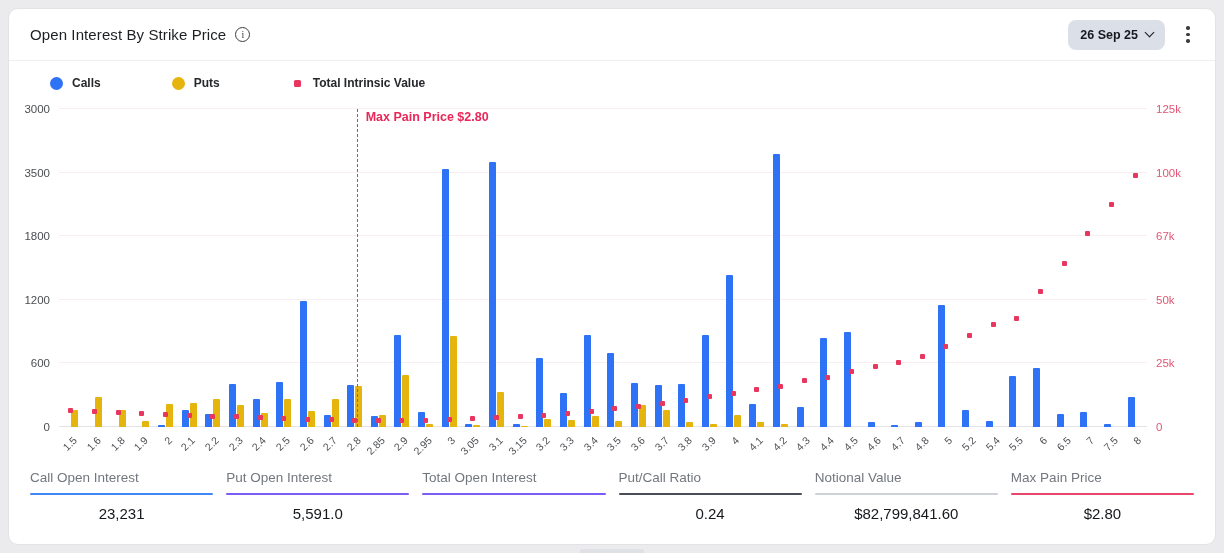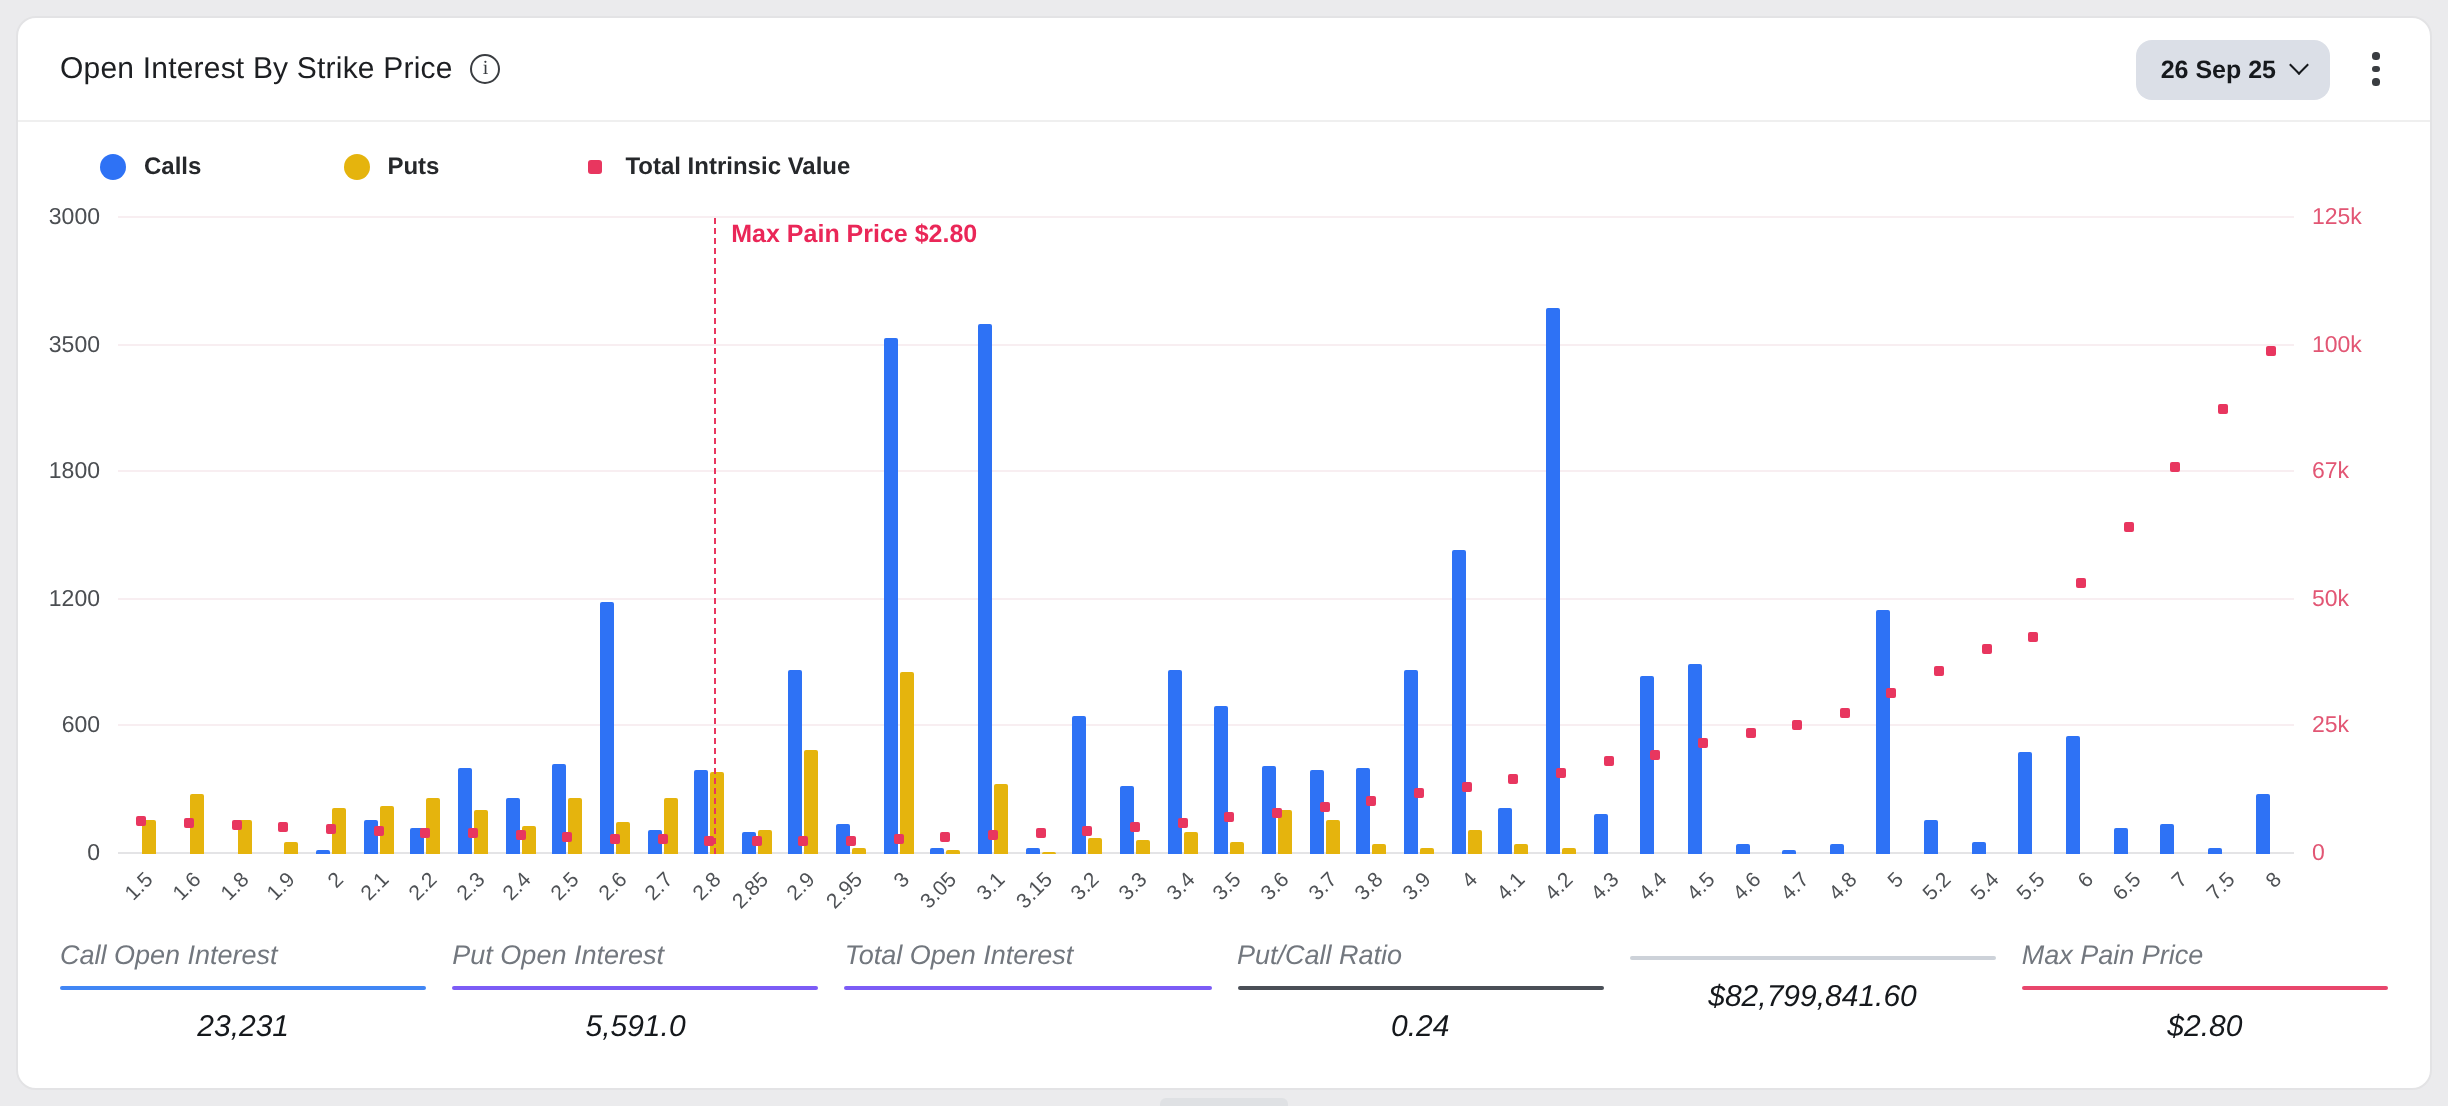--- a/index.html
+++ b/index.html
@@ -74,21 +74,21 @@
   .maxpain-line {
     position: absolute; top: 0; bottom: 0; width: 0;
     border-left: 1.5px dashed #e8365f; z-index: 4;
   }
   .maxpain-label {
     position: absolute; left: 8px; top: 1px;
     font-size: 12.5px; font-weight: bold; color: #ea2758; white-space: nowrap;
   }
   
   .stats { display: flex; gap: 13px; margin: 43px 21px 0; }
-  .stat { flex: 1; font-style: italic; }
+  .stat { flex: 1; }
   .stat .slabel { font-size: 13.5px; color: #72777e; }
   .stat .sline { height: 2px; margin-top: 8px; border-radius: 1px; }
   .stat .svalue { font-size: 15px; color: #15181c; margin-top: 10px; text-align: center; }
   .drag-handle {
     position: absolute; left: 50%; bottom: -3px; transform: translateX(-50%);
     width: 64px; height: 7px; background: #dfe1e4; border-radius: 3px;
   }
 </style>
 </head>
 <body>
@@ -329,20 +329,21 @@
     <div class="stat">
       <div class="slabel">Total Open Interest</div>
       <div class="sline" style="background: rgb(124, 92, 246);"></div>
     </div>
     <div class="stat">
       <div class="slabel">Put/Call Ratio</div>
       <div class="sline" style="background: rgb(74, 79, 87);"></div>
       <div class="svalue">0.24</div>
     </div>
     <div class="stat">
+      <div class="slabel">Notional Value</div>
       <div class="sline" style="background: rgb(205, 210, 217);"></div>
       <div class="svalue">$82,799,841.60</div>
     </div>
     <div class="stat">
       <div class="slabel">Max Pain Price</div>
       <div class="sline" style="background: rgb(232, 70, 108);"></div>
       <div class="svalue">$2.80</div>
     </div>
   </div>
 

